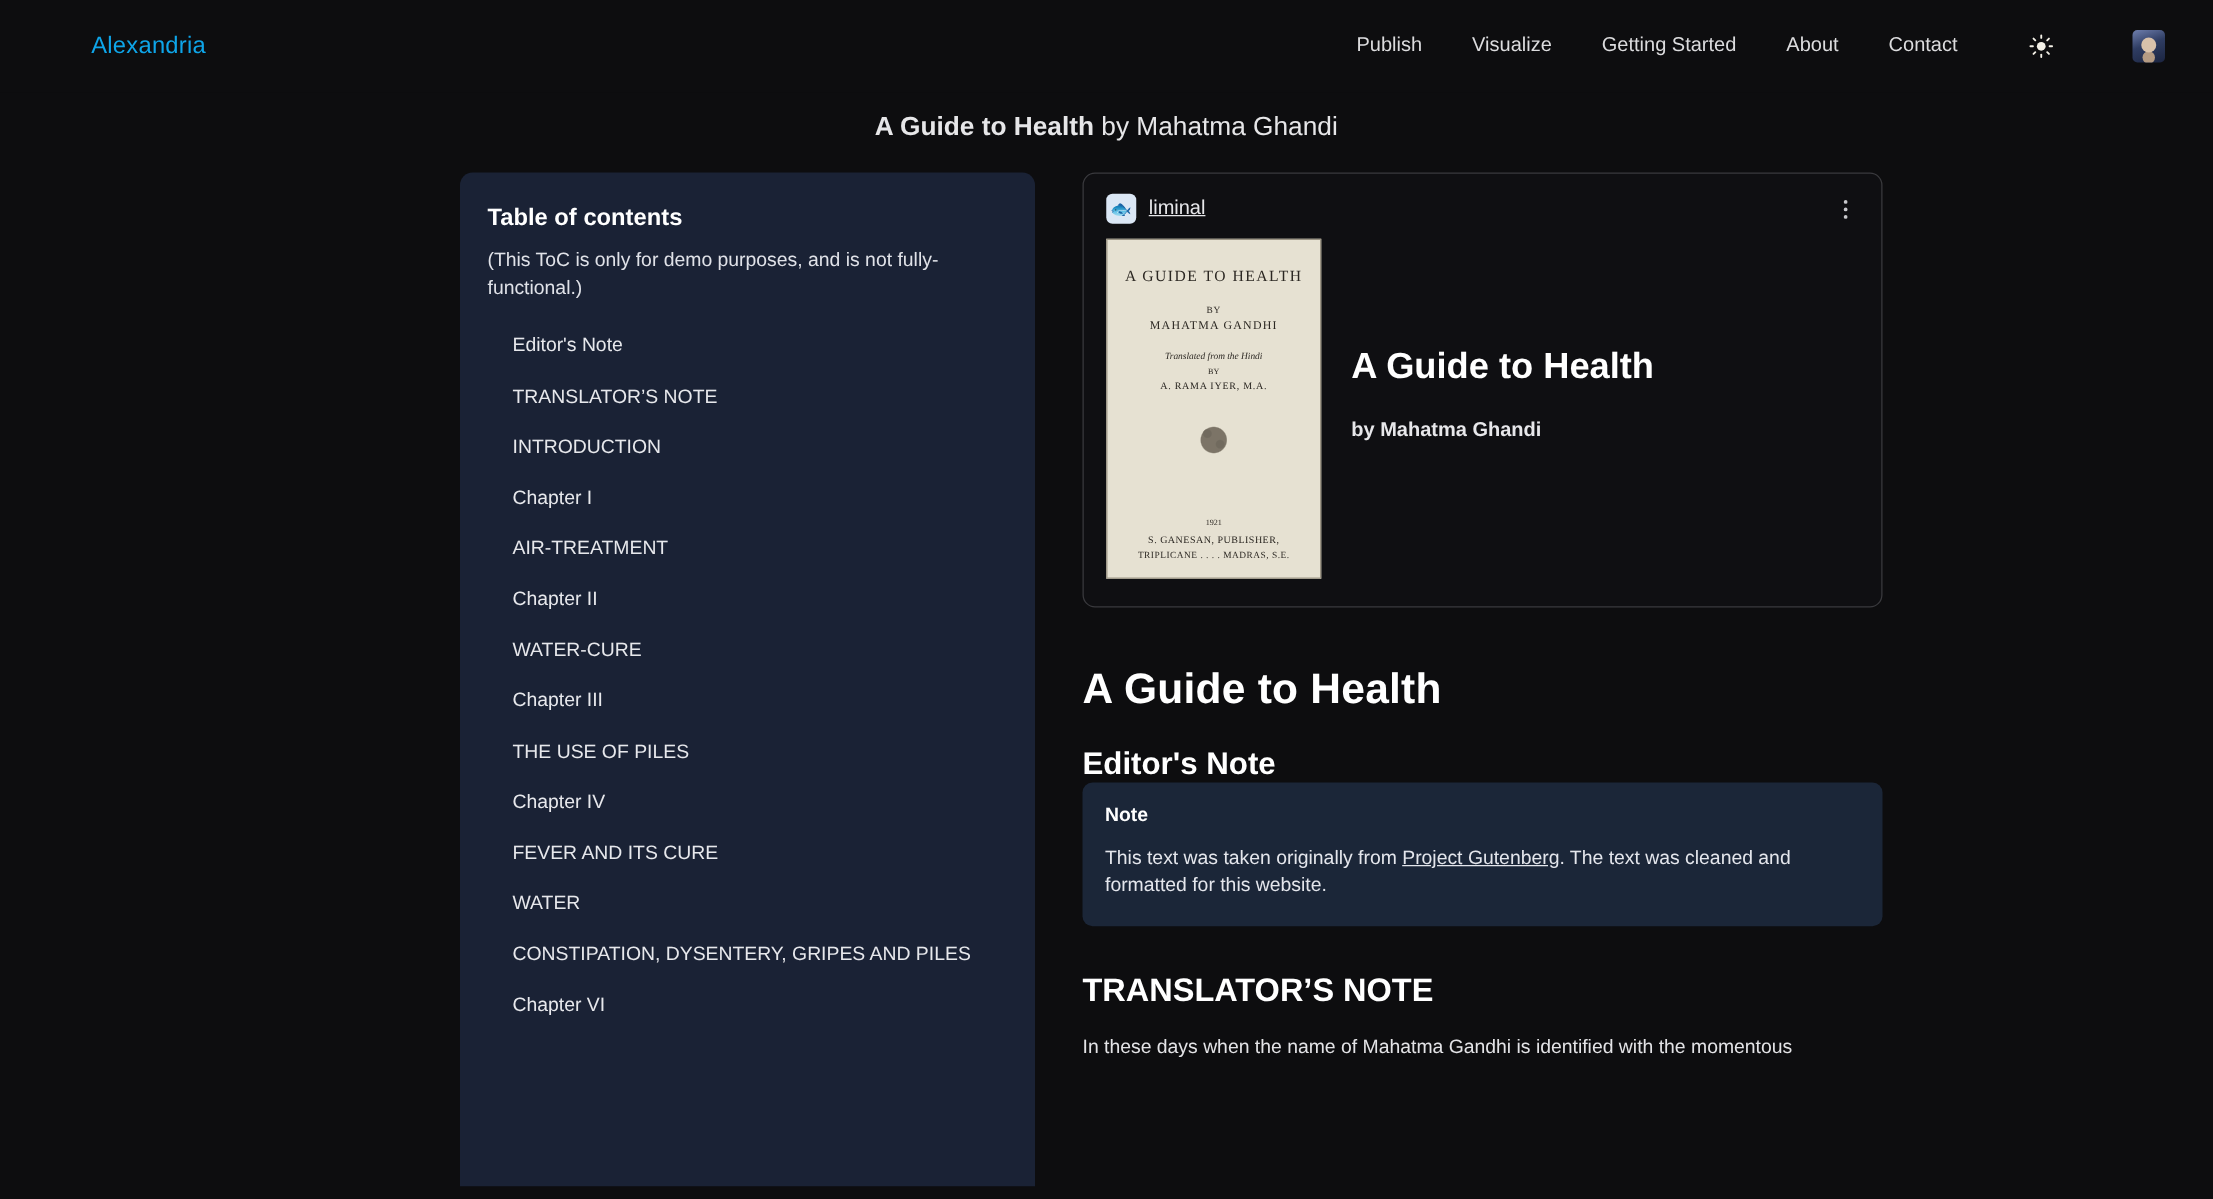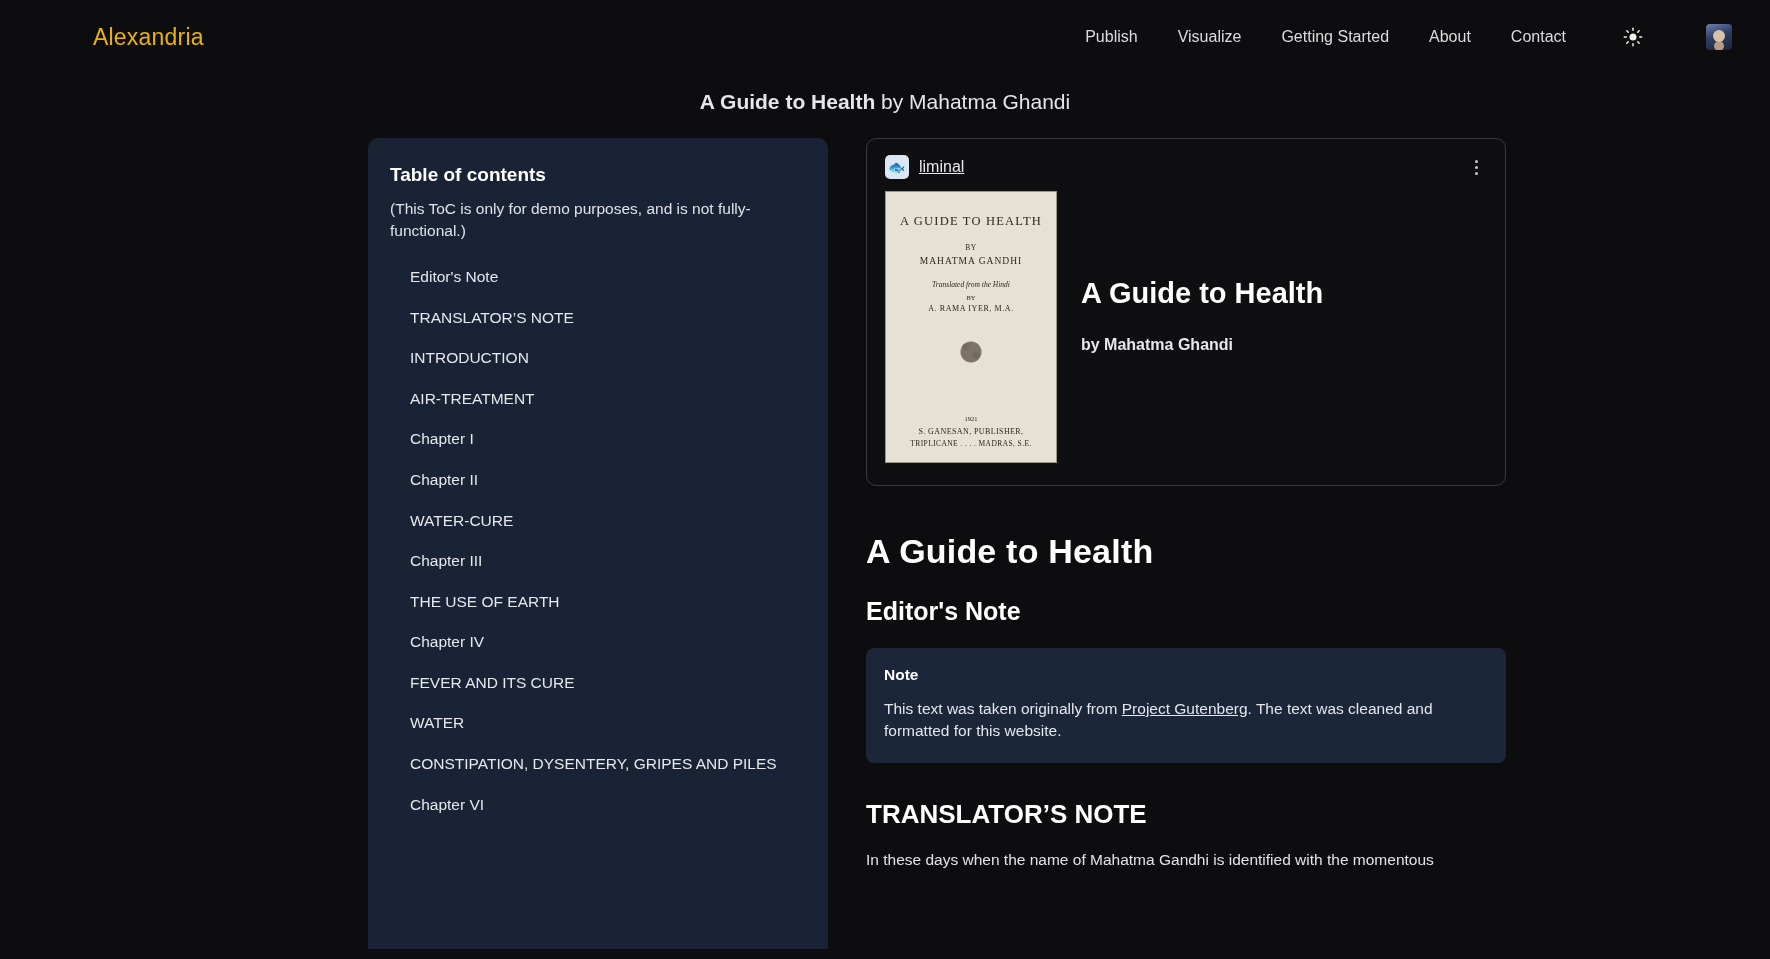--- a/index.html
+++ b/index.html
@@ -14,23 +14,23 @@
 
   
   .navbar {
     height: 74px;
     display: flex;
     align-items: center;
     padding: 0 38px 0 0;
     background: #0d0d0f;
   }
   .brand {
-    margin-left: 93px;
-    font-size: 23px;
-    color: #eab308;
+    margin-left: 73px;
+    font-size: 19px;
+    color: #0ea5e9;
     letter-spacing: .2px;
   }
   .nav-links {
     margin-left: auto;
     display: flex;
     align-items: center;
     gap: 40px;
   }
   .nav-link {
     font-size: 16px;
@@ -209,21 +209,20 @@
   }
 
   h1.doc-title {
     font-size: 34px; font-weight: 700; color: #ffffff;
     margin-top: 46px; letter-spacing: .2px;
   }
   h2.doc-h2 {
     font-size: 25px; font-weight: 700; color: #ffffff; margin-top: 26px;
   }
   .note-box {
-    margin-top: 22px;
     background: #1b2638;
     border-radius: 8px;
     padding: 18px 18px 20px 18px;
   }
   .note-box .note-label { font-size: 15.5px; font-weight: 700; color: #ffffff; }
   .note-box .note-text {
     margin-top: 14px; font-size: 15.5px; line-height: 1.45; color: #e4e6ec;
   }
   .note-box .note-text a { color: #e4e6ec; text-decoration: underline; }
 
@@ -273,36 +272,36 @@
       <li>
           <a href="#">Editor's Note</a>
         </li>
       <li>
           <a href="#">TRANSLATOR’S NOTE</a>
         </li>
       <li>
           <a href="#">INTRODUCTION</a>
         </li>
       <li>
+          <a href="#">Chapter I</a>
+        </li>
+      <li>
           <a href="#">AIR-TREATMENT</a>
         </li>
       <li>
-          <a href="#">Chapter I</a>
-        </li>
-      <li>
           <a href="#">Chapter II</a>
         </li>
       <li>
           <a href="#">WATER-CURE</a>
         </li>
       <li>
           <a href="#">Chapter III</a>
         </li>
       <li>
-          <a href="#">THE USE OF EARTH</a>
+          <a href="#">THE USE OF PILES</a>
         </li>
       <li>
           <a href="#">Chapter IV</a>
         </li>
       <li>
           <a href="#">FEVER AND ITS CURE</a>
         </li>
       <li>
           <a href="#">WATER</a>
         </li>

